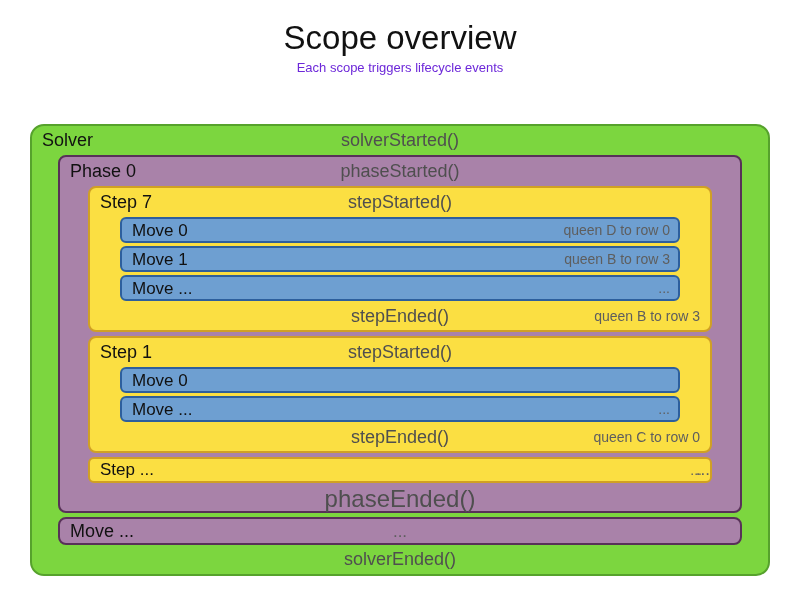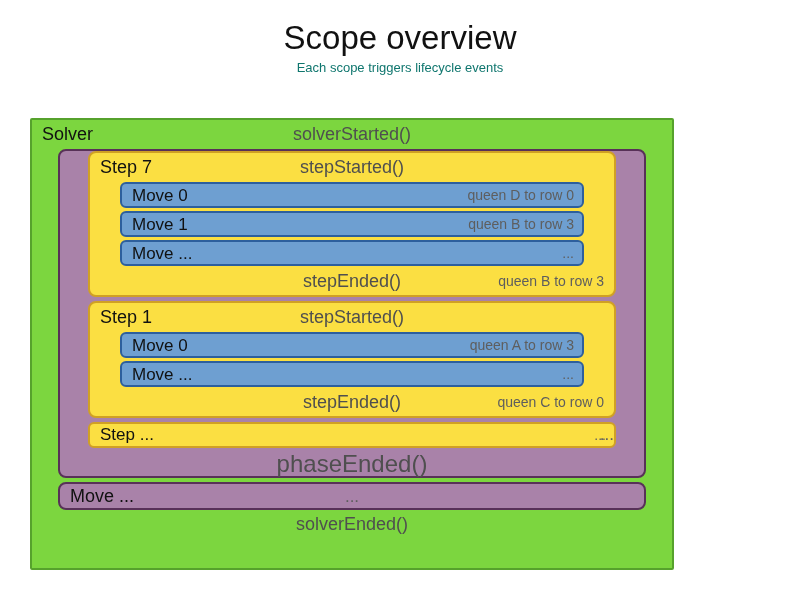--- a/index.html
+++ b/index.html
@@ -13,31 +13,31 @@
   .title {
     text-align: center;
     font-size: 33px;
     color: #111111;
     margin-top: 20px;
     line-height: 1.12;
   }
   .subtitle {
     text-align: center;
     font-size: 13px;
-    color: #0f766e;
+    color: #6d28d9;
     margin-top: 3px;
   }
   .box { box-sizing: border-box; }
   .solver {
     position: absolute;
-    left: 30px; top: 118px;
-    width: 644px; height: 452px;
+    left: 30px; top: 124px;
+    width: 740px; height: 452px;
     background: var(--solver-fill);
     border: 2px solid var(--solver-border);
-    border-radius: 2px;
+    border-radius: 14px;
   }
   .scope-header {
     position: relative;
     height: 29px; line-height: 29px;
     text-align: center;
     font-size: 18px;
     color: var(--event-text);
   }
   .scope-label {
     position: absolute;
@@ -126,20 +126,24 @@
 <div class="title">Scope overview</div>
 <div class="subtitle">Each scope triggers lifecycle events</div>
 
 <div class="solver box">
   <div class="scope-header">
     <span class="scope-label">Solver</span>
     <span>solverStarted()</span>
   </div>
 
   <div class="phase box">
+    <div class="scope-header">
+      <span class="scope-label">Phase 0</span>
+      <span>phaseStarted()</span>
+    </div>
 
     <div class="step box">
       <div class="scope-header">
         <span class="scope-label">Step 7</span>
         <span>stepStarted()</span>
       </div>
       <div class="move box">
         <span class="move-label">Move 0</span>
         <span class="detail">queen D to row 0</span>
       </div>
@@ -157,21 +161,20 @@
       </div>
     </div>
 
     <div class="step box">
       <div class="scope-header">
         <span class="scope-label">Step 1</span>
         <span>stepStarted()</span>
       </div>
       <div class="move box">
         <span class="move-label">Move 0</span>
-        <span class="detail">queen A to row 3</span>
       </div>
       <div class="move box">
         <span class="move-label">Move ...</span>
         <span class="detail">...</span>
       </div>
       <div class="step-footer">
         <span>stepEnded()</span>
         <span class="detail">queen C to row 0</span>
       </div>
     </div>

